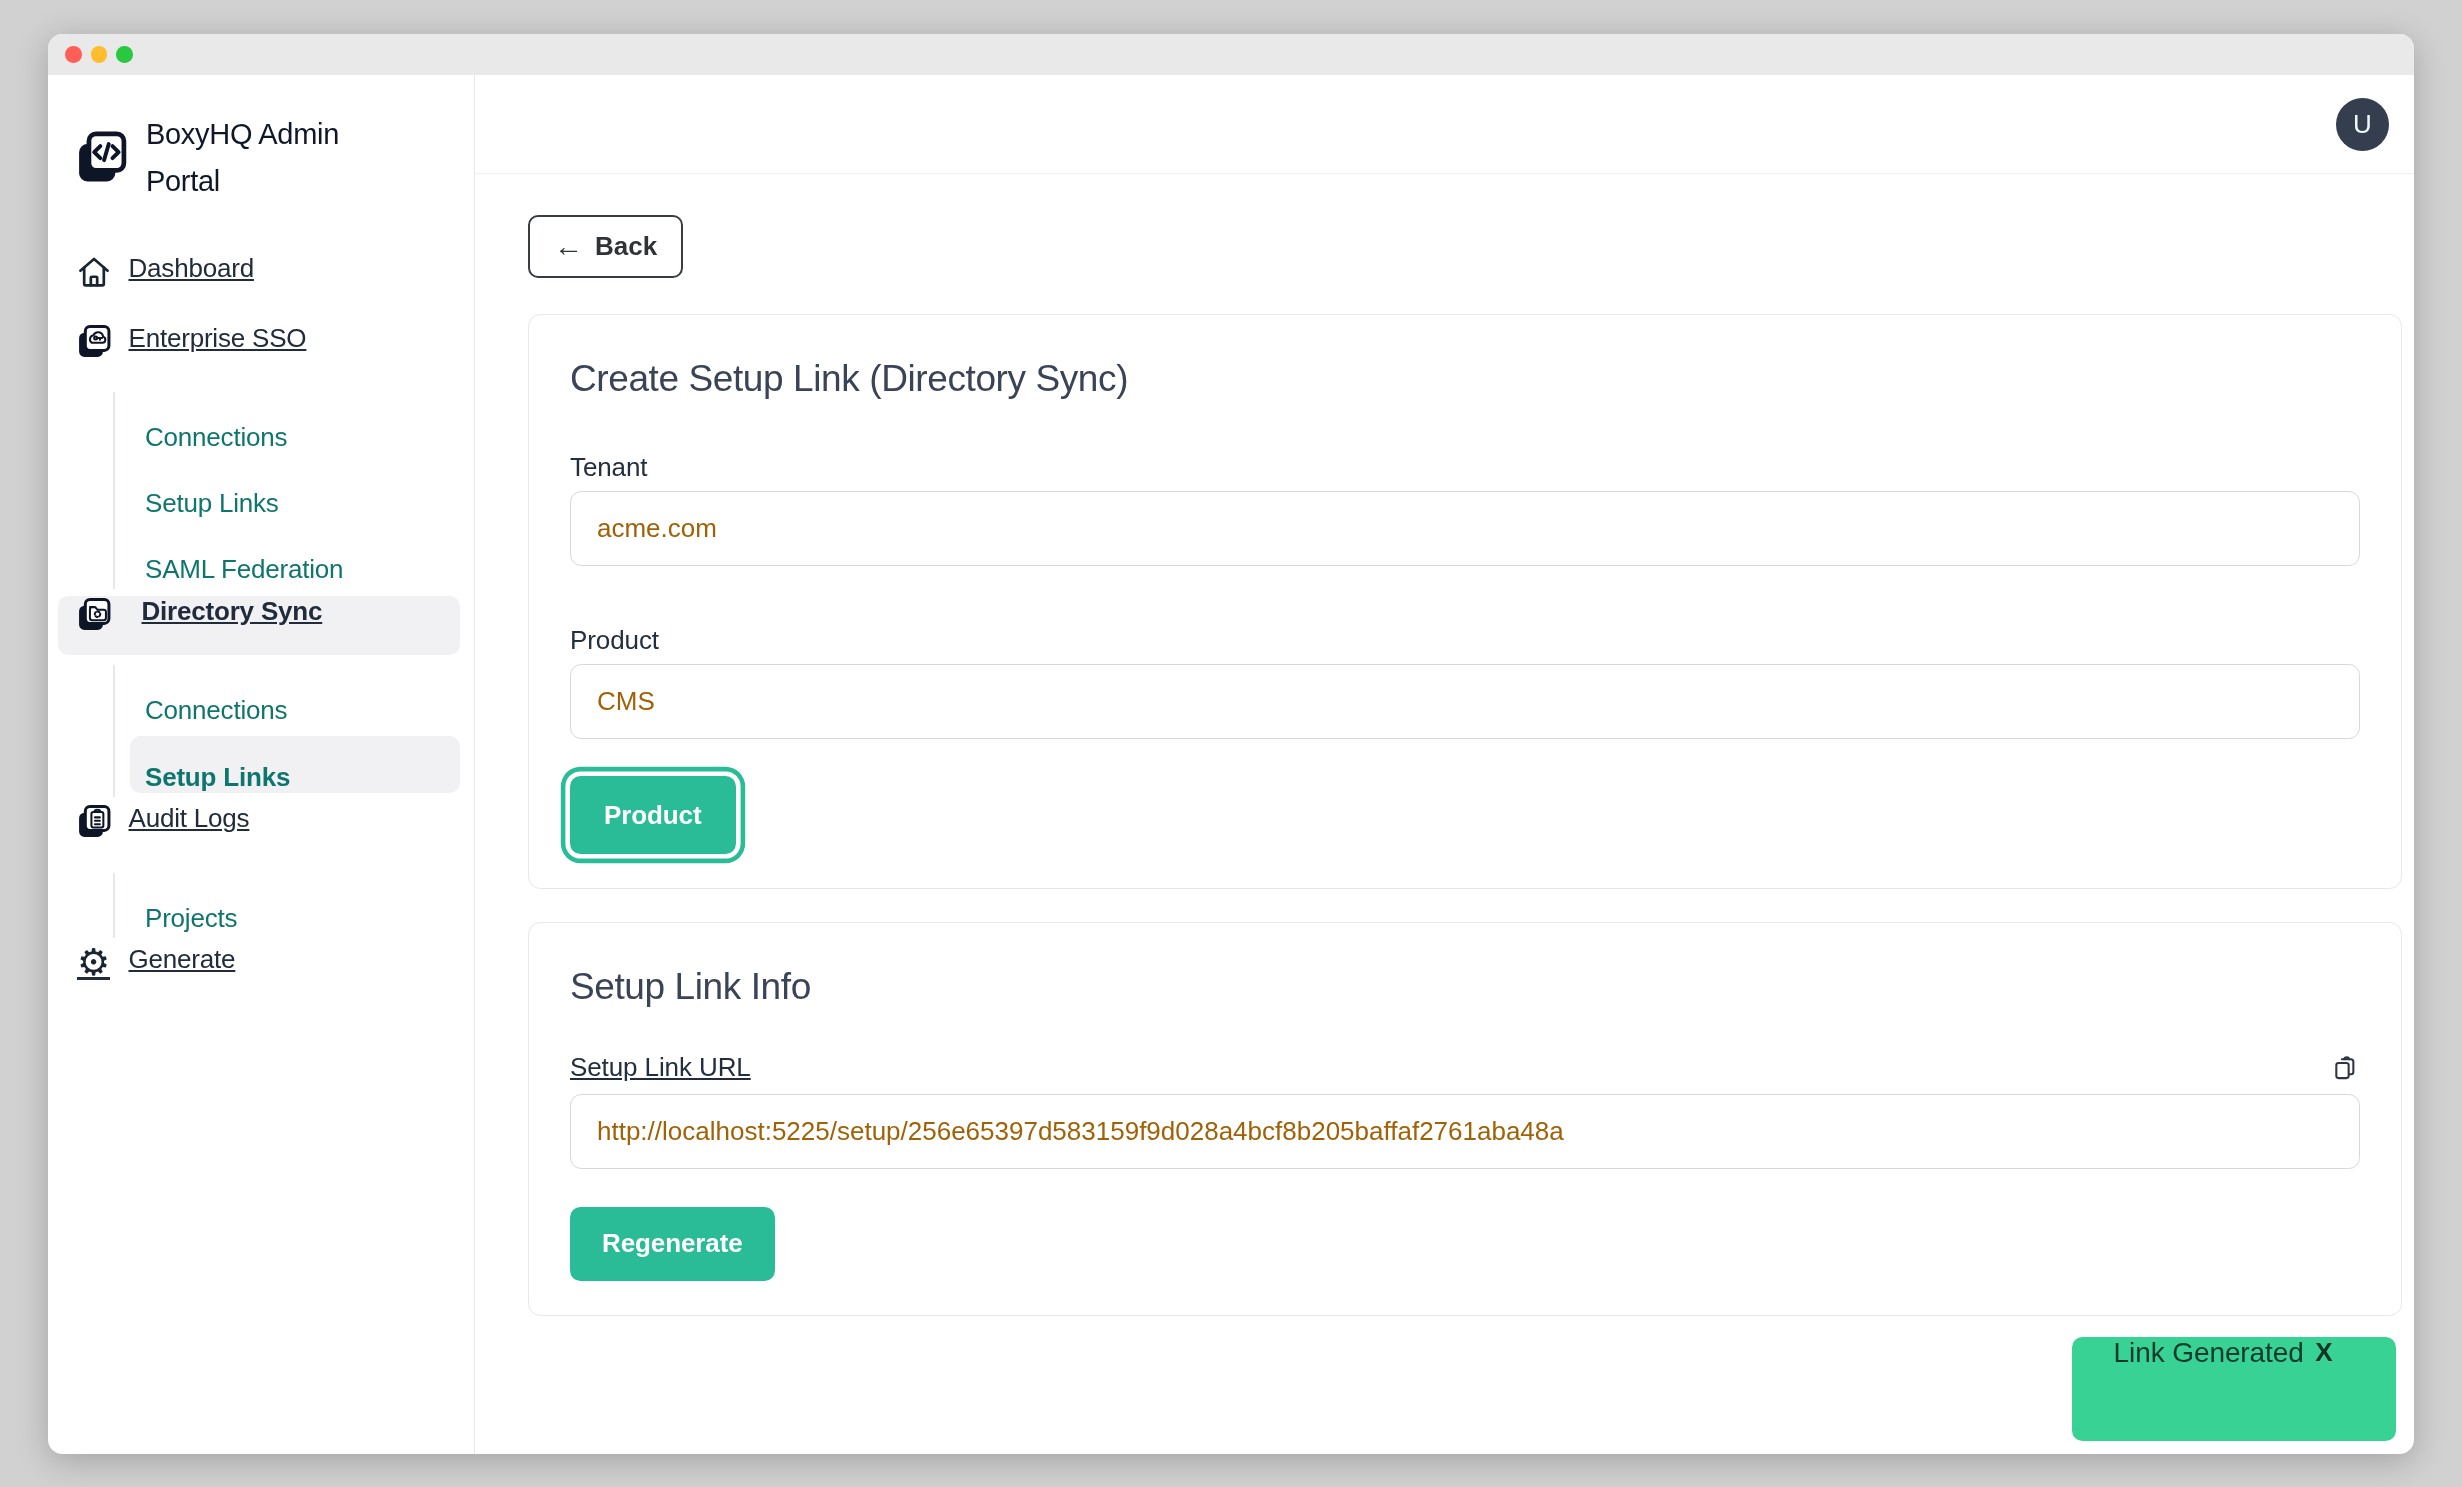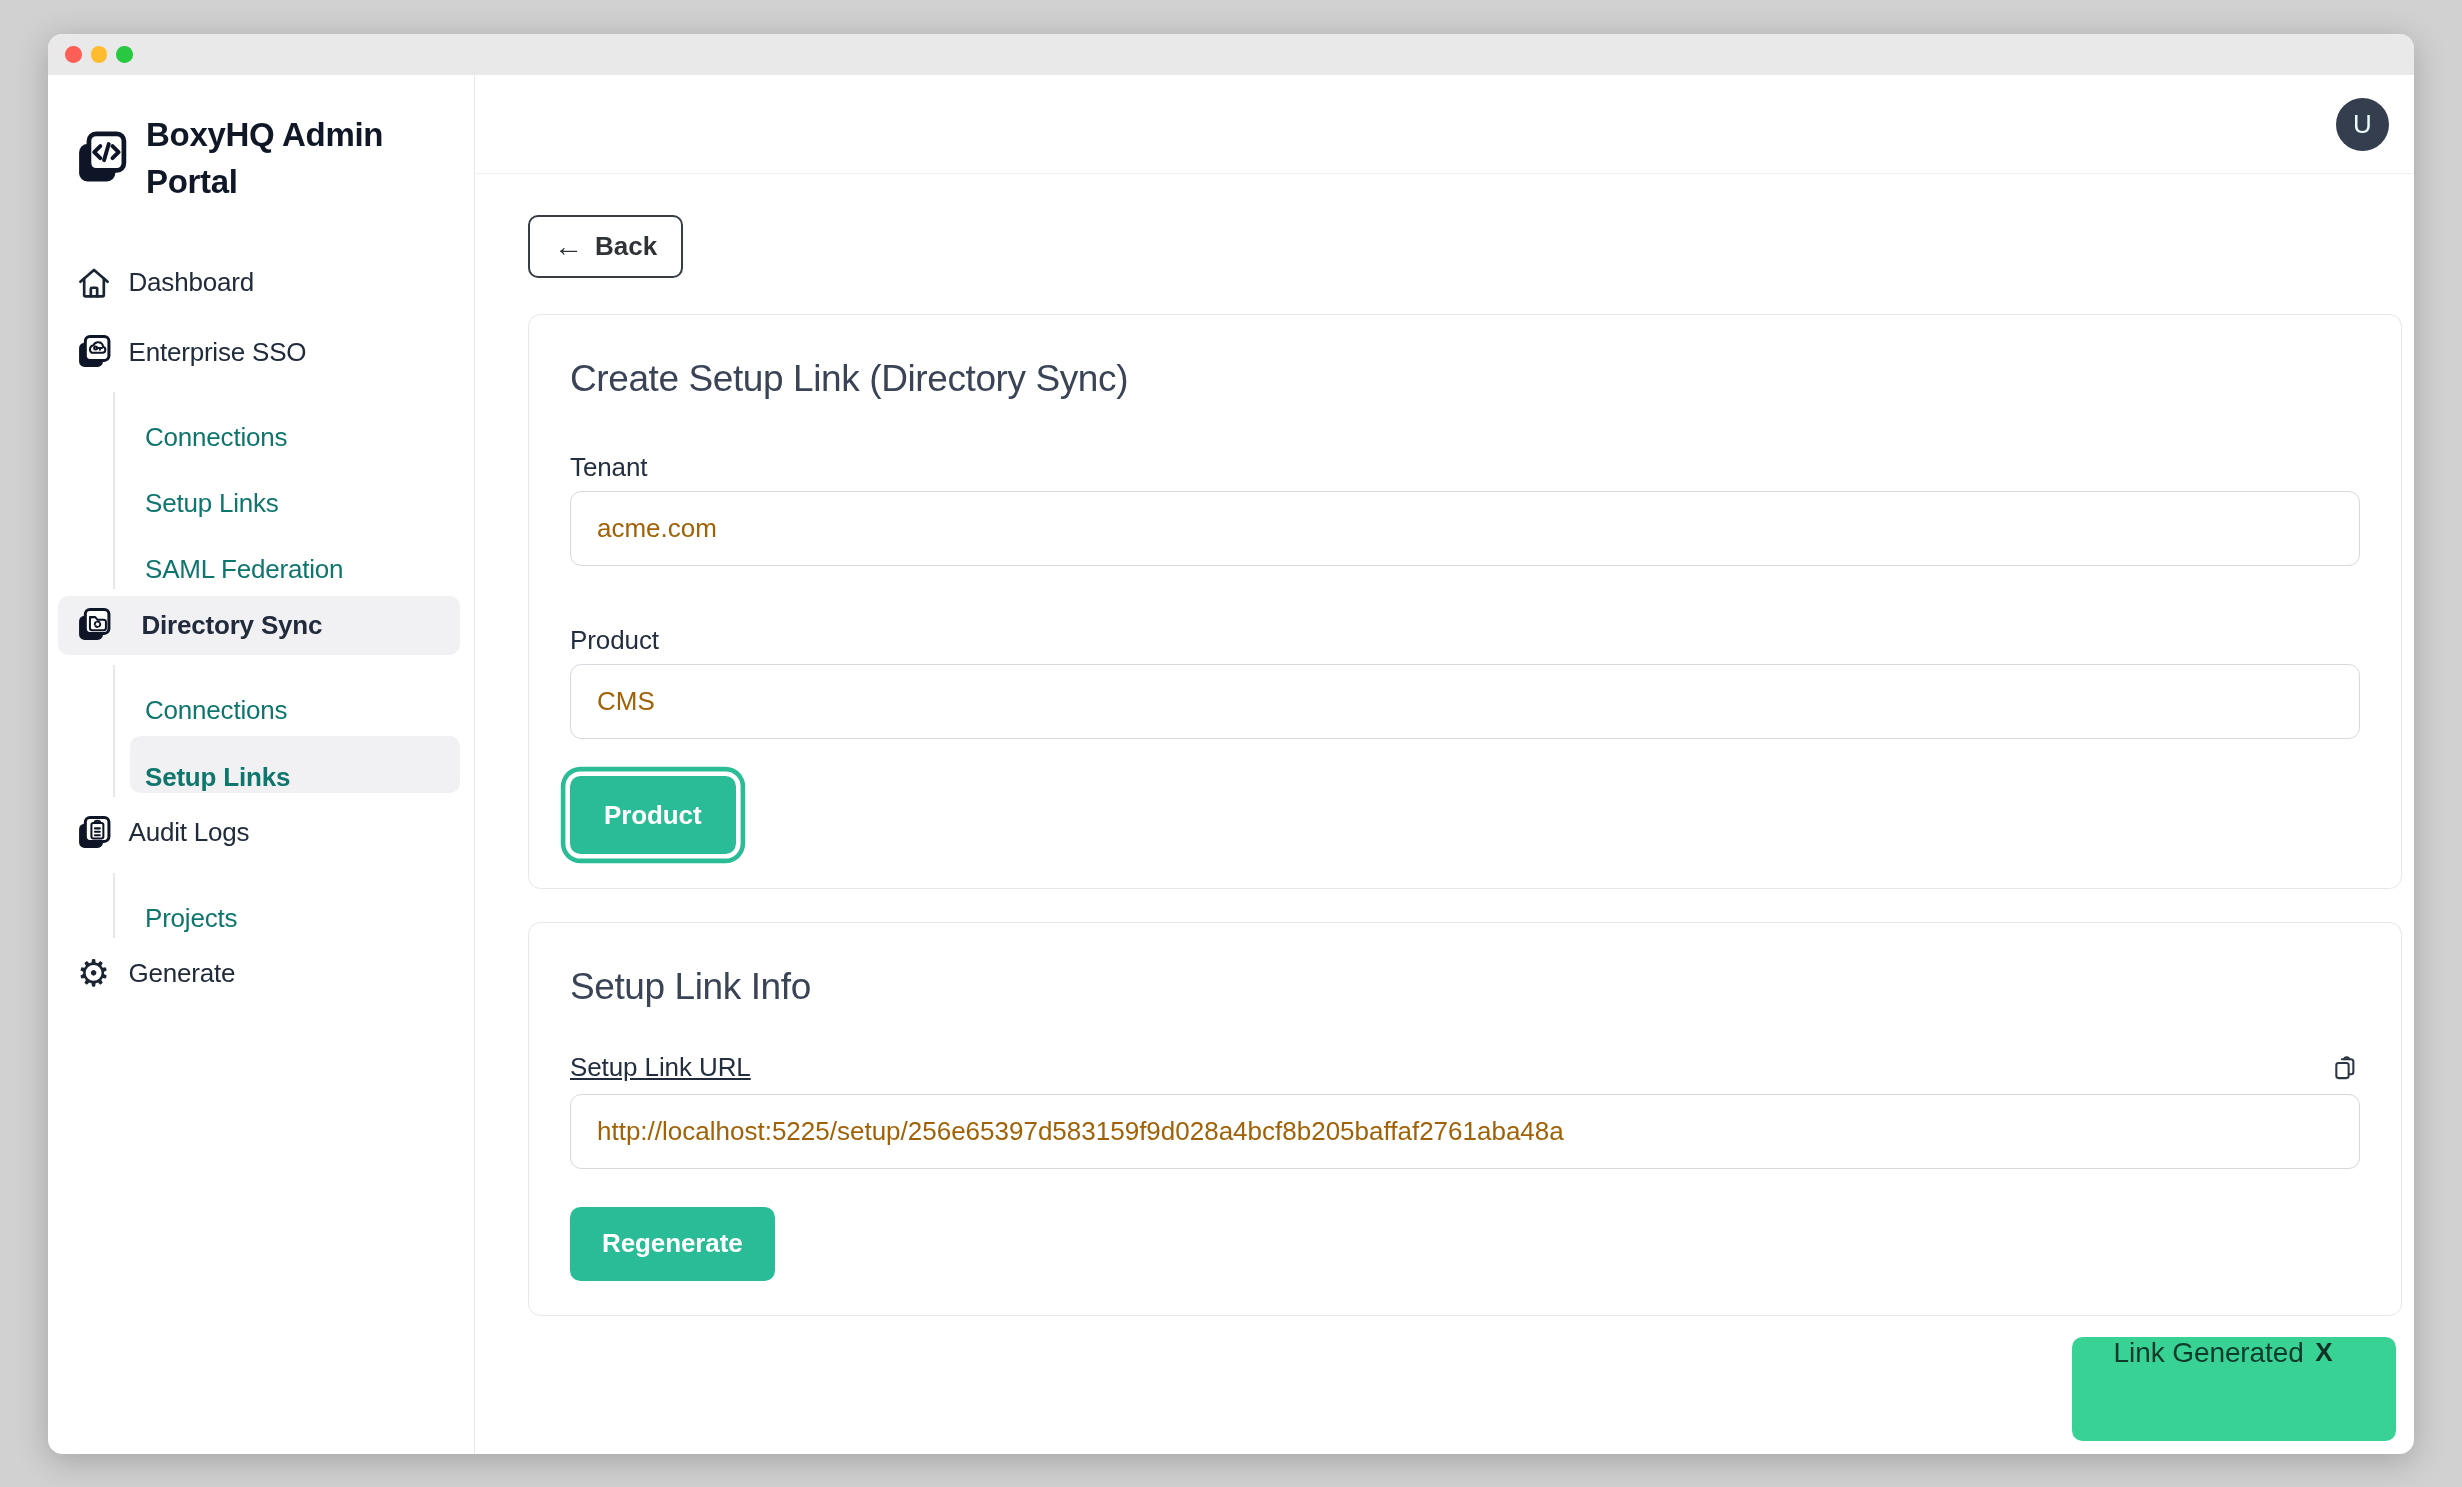--- a/index.html
+++ b/index.html
@@ -48,39 +48,39 @@
   }
   .logo-row {
     display: flex;
     align-items: center;
     gap: 17px;
     padding-left: 26px;
     margin-bottom: 48px;
   }
   .logo-icon { width: 55px; height: 58px; flex: 0 0 auto; }
   .logo-title {
-    font-size: 33px;
-    font-weight: 700;
+    font-size: 29px;
+    font-weight: 400;
     line-height: 47px;
     color: #101828;
     letter-spacing: -0.3px;
   }
   .nav-row {
     height: 59px;
     margin: 0 14px 10.5px 10px;
     display: flex;
-    align-items: center;
     gap: 16px;
     padding-left: 16.5px;
     border-radius: 10.5px;
     font-size: 26px;
     font-weight: 500;
     color: #212b3b;
     letter-spacing: -0.2px;
     cursor: pointer;
+    text-decoration: underline;
   }
   .nav-row.active { background: #f1f1f4; font-weight: 700; gap: 29px; }
   .nav-icon { width: 38px; height: 38px; flex: 0 0 auto; display: flex; align-items: center; justify-content: center; }
   .gear-glyph { font-size: 37px; line-height: 38px; color: #1b2433; font-family: "DejaVu Sans", sans-serif; }
   .nav-group {
     margin: 2.6px 0 6.6px 65px;
     border-left: 2.6px solid #e7e8ec;
     padding: 4px 0;
   }
   .sub-row {

